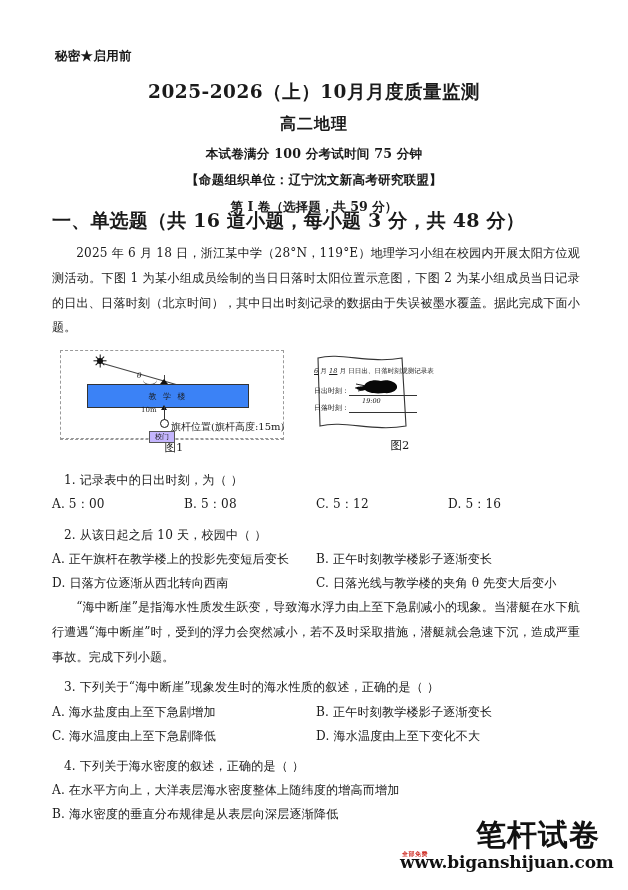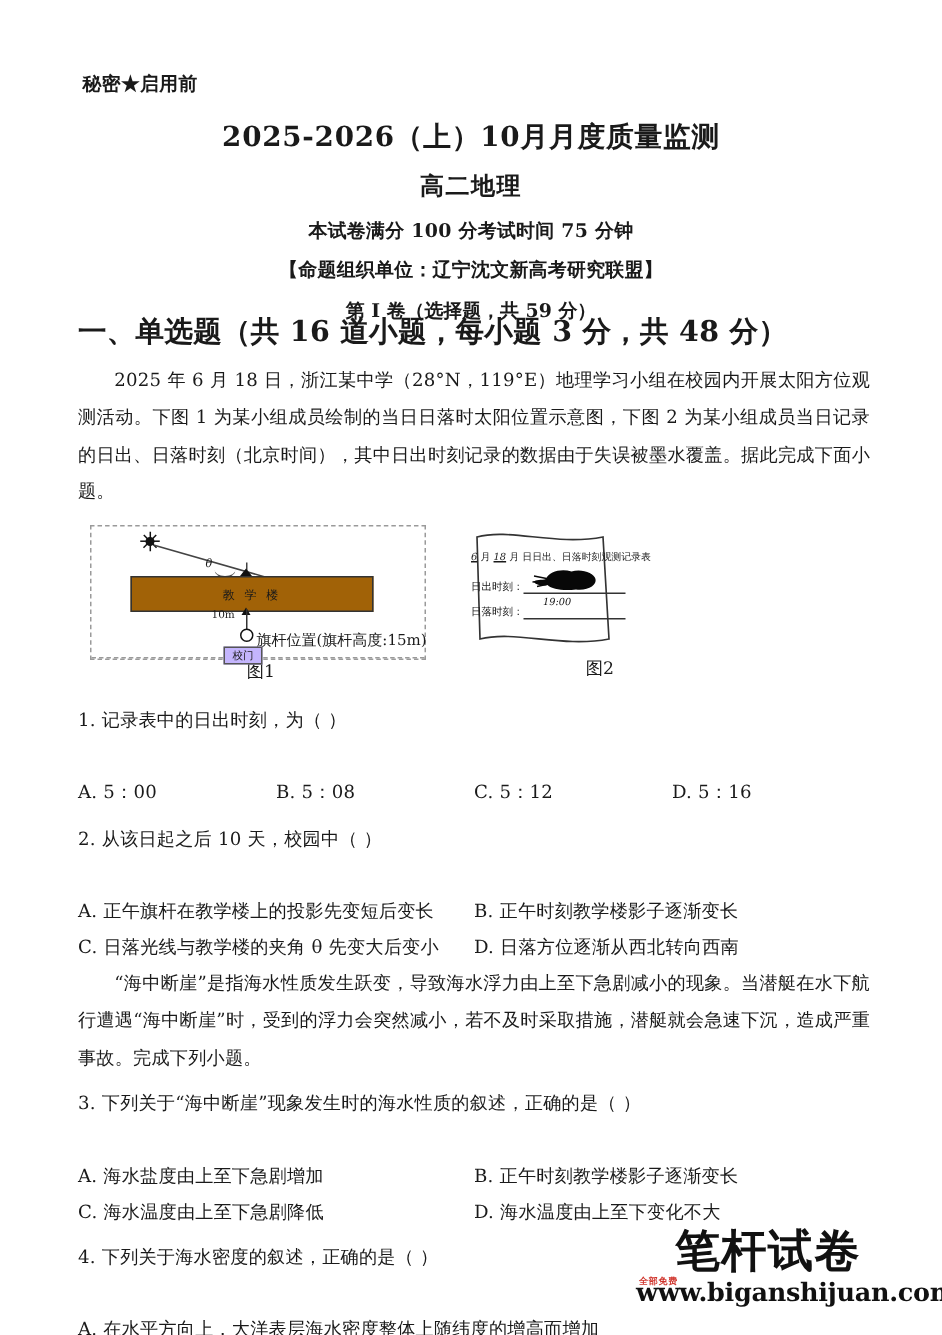--- a/index.html
+++ b/index.html
@@ -81,29 +81,28 @@
     line-height: 2.05;
     text-align: justify;
     text-justify: inter-ideograph;
     text-indent: 2em;
     margin: 0;
     letter-spacing: 0.15px;
   }
   .q-stem {
     font-size: 12.1px;
     line-height: 2.0;
-    margin: 6px 0 0 0;
+    margin: 6px 0 0 12px;
     letter-spacing: 0.15px;
   }
   .opts {
     display: grid;
     font-size: 12.1px;
     line-height: 2.0;
     letter-spacing: 0.15px;
-    margin-top: 24px;
   }
   .opts.cols4 { grid-template-columns: repeat(4, 1fr); }
   .opts.cols2 { grid-template-columns: repeat(2, 1fr); }
   .opts.cols1 { grid-template-columns: 1fr; }
   .opt { white-space: nowrap; }
 
   
   .figures {
     position: relative;
     height: 112px;
@@ -139,21 +138,21 @@
   }
 
   
   .building {
     position: absolute;
     left: 26px;
     top: 33px;
     width: 160px;
     height: 22px;
     border: 1.1px solid #333;
-    background: #a16207;
+    background: #3b82f6;
     display: flex;
     align-items: center;
     justify-content: space-evenly;
     font-size: 8px;
     letter-spacing: 2px;
   }
   .sun {
     position: absolute;
     left: 34px;
     top: 5px;
@@ -333,24 +332,24 @@
     top: 47px;
     font-size: 6.5px;
     font-style: italic;
     color: #111;
     z-index: 4;
   }
 
   
   .watermark {
     position: absolute;
-    left: 424px;
+    left: 400px;
     top: 820px;
     width: 200px;
-    text-align: left;
+    text-align: right;
     user-select: none;
   }
   .wm-cn {
     font-size: 30px;
     font-weight: bold;
     color: #111;
     letter-spacing: 1px;
     margin-left: 26px;
     line-height: 1;
     font-family: "DejaVu Sans", "Liberation Sans", sans-serif;
@@ -463,22 +462,22 @@
       <div class="opt">D. 5：16</div>
     </div>
 
     <div class="q-stem">
       <span>2.</span>
       <span>从该日起之后 10 天，校园中（    ）</span>
     </div>
     <div class="opts cols2">
       <div class="opt">A. 正午旗杆在教学楼上的投影先变短后变长</div>
       <div class="opt">B. 正午时刻教学楼影子逐渐变长</div>
+      <div class="opt">D. 日落方位逐渐从西北转向西南</div>
       <div class="opt">C. 日落光线与教学楼的夹角 θ 先变大后变小</div>
-      <div class="opt">D. 日落方位逐渐从西北转向西南</div>
     </div>
 
     <p class="para">“海中断崖”是指海水性质发生跃变，导致海水浮力由上至下急剧减小的现象。当潜艇在水下航行遭遇“海中断崖”时，受到的浮力会突然减小，若不及时采取措施，潜艇就会急速下沉，造成严重事故。完成下列小题。</p>
 
     <div class="q-stem">
       <span>3.</span>
       <span>下列关于“海中断崖”现象发生时的海水性质的叙述，正确的是（    ）</span>
     </div>
     <div class="opts cols2">
       <div class="opt">A. 海水盐度由上至下急剧增加</div>

